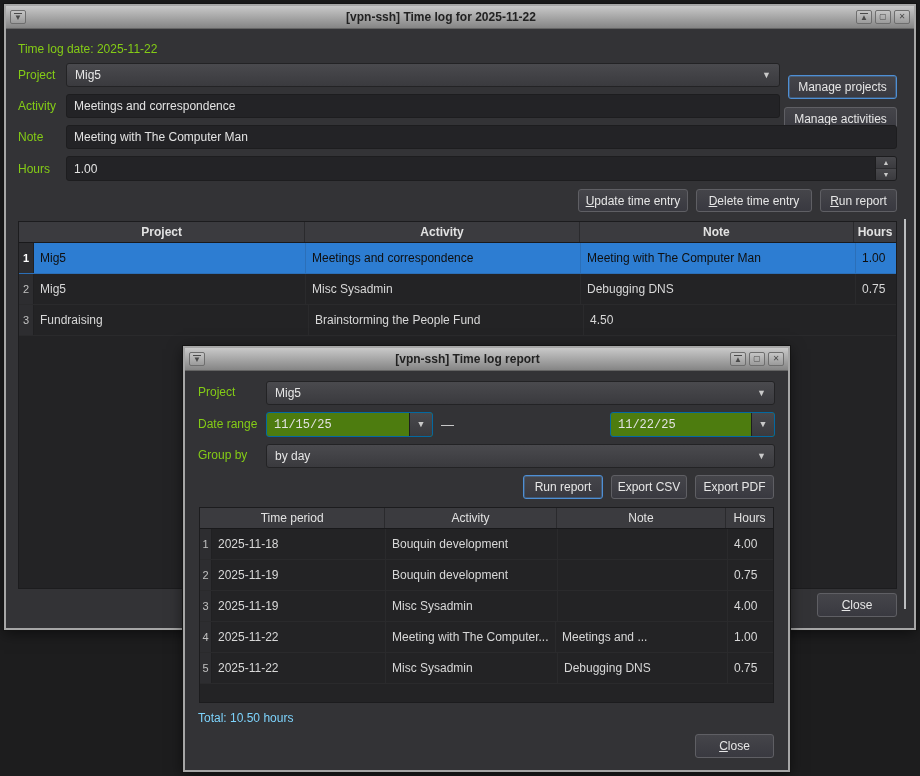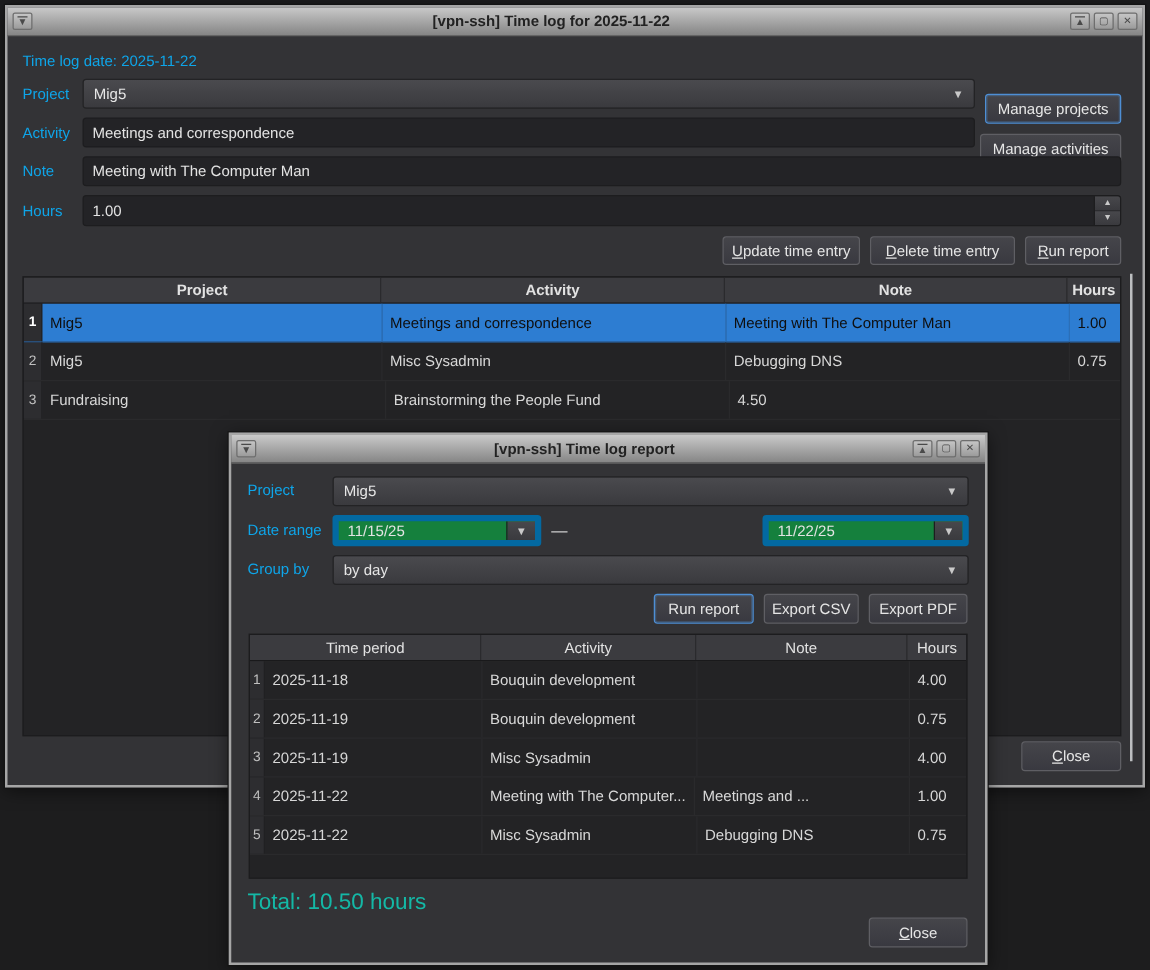--- a/index.html
+++ b/index.html
@@ -8,31 +8,31 @@
     box-shadow:0 0 0 1px #141414,0 3px 14px rgba(0,0,0,.55);}
   .titlebar{height:22px;background:linear-gradient(#c9c9c9,#858585);display:flex;align-items:center;
     padding:0 4px;border-bottom:1px solid #646464;}
   .tb-title{flex:1;text-align:center;font-weight:bold;font-size:12px;color:#222;white-space:nowrap;overflow:hidden;}
   .tb-btn{width:16px;height:14px;border:1px solid #6e6e6e;border-radius:2px;flex:0 0 auto;
     background:linear-gradient(#c5c5c5,#9b9b9b);display:flex;align-items:center;justify-content:center;
     font-size:8px;line-height:8px;color:#4a4a4a;margin-left:3px;box-sizing:border-box;}
   .tb-btn.menu{margin-left:0;margin-right:3px;}
   .glyph-bar{border-top:1px solid #4a4a4a;padding-top:1px;line-height:6px;}
   .content{position:relative;}
-  .label{position:absolute;color:#0ea5e9;font-size:12px;line-height:14px;white-space:nowrap;}
+  .label{position:absolute;color:#84cc16;font-size:12px;line-height:14px;white-space:nowrap;}
   .input{position:absolute;background:#232326;border:1px solid #1d1d1f;border-radius:3px;color:#e3e3e3;
     font-size:12px;display:flex;align-items:center;padding:0 7px;box-sizing:border-box;white-space:nowrap;overflow:hidden;}
   .combo{position:absolute;background:linear-gradient(#4a4a4e,#3a3a3e);border:1px solid #232325;border-radius:3px;
     color:#e6e6e6;font-size:12px;display:flex;align-items:center;padding:0 8px;box-sizing:border-box;}
   .combo .arrow{margin-left:auto;color:#c9c9c9;font-size:9px;}
   .btn{position:absolute;background:linear-gradient(#45454a,#393940);border:1px solid #5f5f64;border-radius:3px;
     color:#e6e6e6;font-size:12px;display:flex;align-items:center;justify-content:center;box-sizing:border-box;white-space:nowrap;}
   .btn.focus{border-color:#4e8fd5;box-shadow:inset 0 0 0 1px rgba(78,143,213,.35);}
-  .datefield{position:absolute;background:#15803d;border:5px solid #0369a1;border-radius:3px;color:#e3e3e3;
-    font-size:12px;display:flex;align-items:center;box-sizing:border-box;overflow:hidden;}
+  .datefield{position:absolute;background:#4d7c0f;border:1px solid #0369a1;border-radius:3px;color:#e3e3e3;
+    font-size:12px;display:flex;align-items:center;box-sizing:border-box;overflow:hidden;font-family:Liberation Mono, monospace;}
   .datefield .dtext{flex:1;padding:0 7px;white-space:nowrap;overflow:hidden;}
   .datefield .dd-btn{width:22px;align-self:stretch;background:linear-gradient(#48484c,#3a3a3e);
     border-left:1px solid #1d1d1f;display:flex;align-items:center;justify-content:center;color:#c9c9c9;font-size:9px;}
   .spin{position:absolute;background:#232326;border:1px solid #1d1d1f;border-radius:3px;display:flex;
     box-sizing:border-box;overflow:hidden;color:#e3e3e3;font-size:12px;}
   .spin .stext{flex:1;display:flex;align-items:center;padding:0 7px;}
   .spin .sbtns{width:20px;display:flex;flex-direction:column;border-left:1px solid #1d1d1f;}
   .spin .sbtn{flex:1;background:linear-gradient(#48484c,#3a3a3e);display:flex;align-items:center;justify-content:center;
     color:#c9c9c9;font-size:7px;line-height:7px;}
   .spin .sbtn:first-child{border-bottom:1px solid #2c2c2f;}
@@ -52,21 +52,21 @@
   .trow.selected .tcell{background:#2d7dd2;color:#0f0f0f;border-right-color:#2b6fb8;}
   .trow.selected .tnum{color:#ffffff;font-weight:bold;}
   .vscroll{position:absolute;width:2px;background:#bcbec0;}
   
   .mtable .w-num{width:15px}.mtable .w-project{width:272px}.mtable .w-activity{width:275px}
   .mtable .w-note{width:275px}.mtable .w-hours{width:42px}.mtable .w-hproject{width:287px}
   
   .rtable .w-num{width:12px}.rtable .w-period{width:174px}.rtable .w-activity{width:172px}
   .rtable .w-note{width:170px}.rtable .w-hours{width:47px}.rtable .w-hperiod{width:186px}
   .dash{position:absolute;color:#dadada;font-size:13px;}
-  .total{position:absolute;color:#14b8a6;font-size:18px;}
+  .total{position:absolute;color:#7dd3fc;font-size:12px;}
 </style>
 </head>
 <body>
 
 <div class="window" style="left:4px;top:4px;width:912px;height:626px;">
   <div class="titlebar">
     <div class="tb-btn menu">
       <span class="glyph-bar">▼</span>
     </div>
     <div class="tb-title">[vpn-ssh] Time log for 2025-11-22</div>

